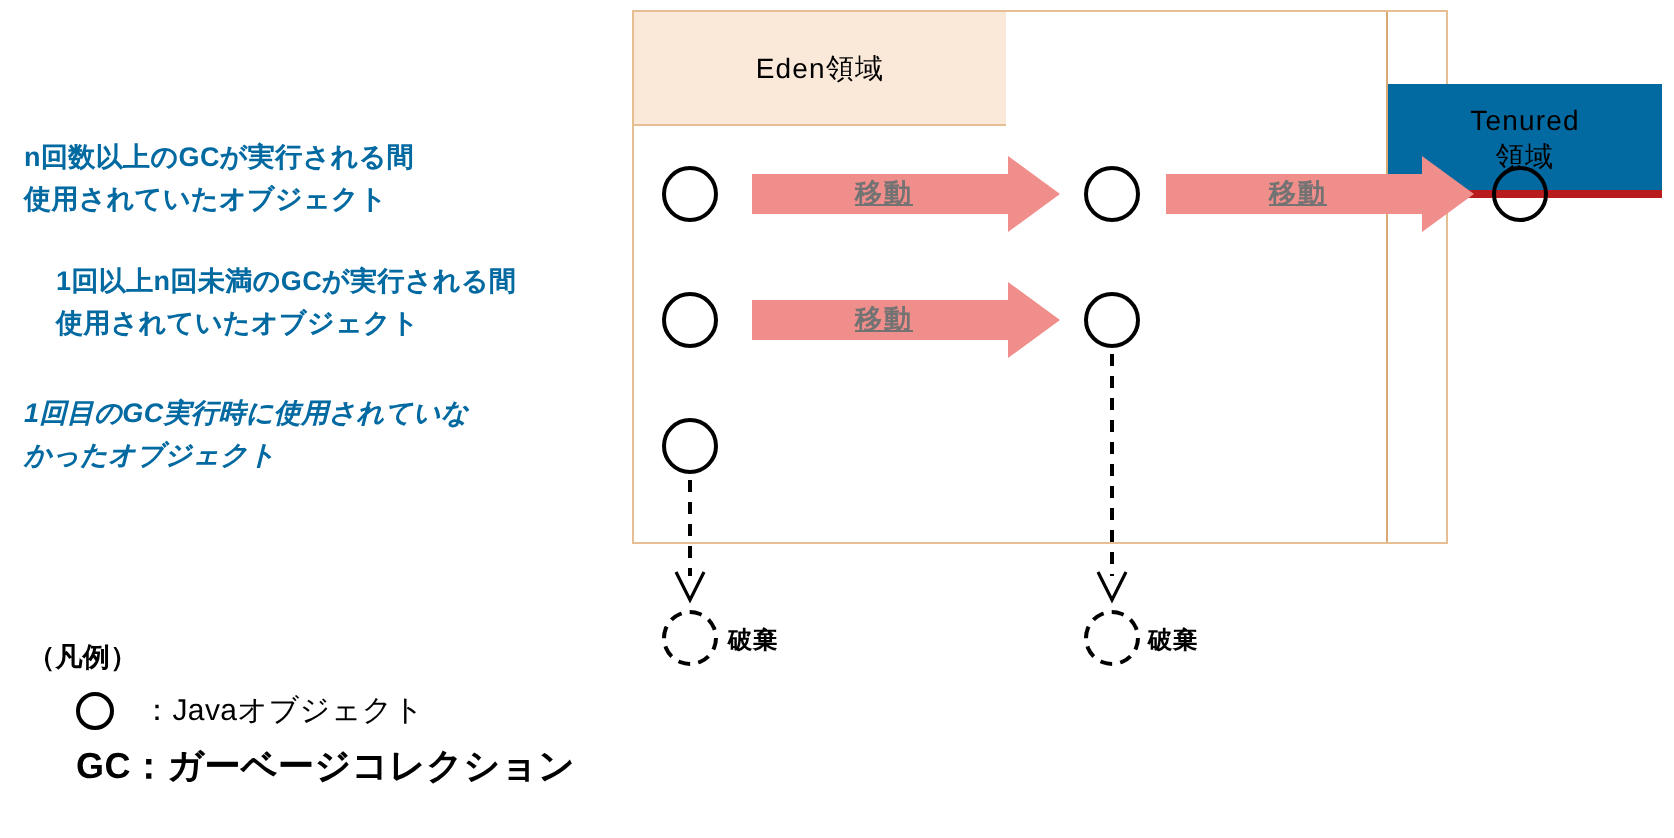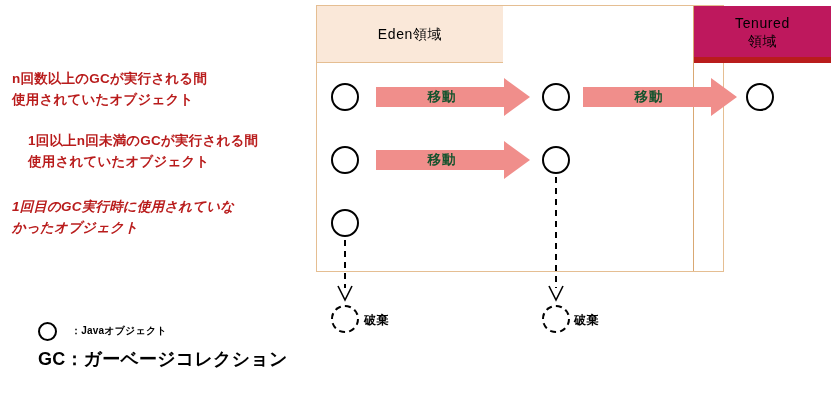--- a/index.html
+++ b/index.html
@@ -15,21 +15,21 @@
     color: #000000;
     overflow: hidden;
   }
 
   
   .caption {
     position: absolute;
     font-size: 13.5px;
     line-height: 21px;
     letter-spacing: 0.2px;
-    color: #b91c1c;
+    color: #0369a1;
     white-space: pre-line;
     font-weight: 600;
   }
   #caption-old  { left: 12px; top: 68px;  width: 300px; }
   #caption-mid  { left: 28px; top: 130px; width: 300px; }
   #caption-new  { left: 12px; top: 196px; width: 300px; font-style: italic; }
 
   
   #legend {
     position: absolute;
@@ -52,22 +52,22 @@
   }
   .legend-circle {
     width: 19px;
     height: 19px;
     border: 2px solid #000;
     border-radius: 50%;
     box-sizing: border-box;
     flex: 0 0 auto;
   }
   .legend-text {
-    font-size: 10px;
-    font-weight: 700;
+    font-size: 15px;
+    font-weight: 400;
     letter-spacing: 0.2px;
     margin-left: 14px;
   }
   .legend-row.gc { margin-left: 24px; }
   .legend-gc-label {
     font-size: 18px;
     font-weight: 700;
     letter-spacing: 0.2px;
   }
 
@@ -102,21 +102,21 @@
     justify-content: center;
     text-align: center;
     font-size: 14px;
     letter-spacing: 0.6px;
     color: #000;
     border-bottom: 1px solid #E5BE92;
     line-height: 18px;
   }
   #col-eden .gen-head,
   #col-survivor .gen-head { background: #FAE8D9; }
-  #col-tenured .gen-head  { background: #be185d; border-bottom: 6px solid #b91c1c; }
+  #col-tenured .gen-head  { background: #0369a1; border-bottom: 4px solid #b91c1c; margin-top: 36px; }
 
   
   .obj {
     position: absolute;
     width: 28px;
     height: 28px;
     border: 2px solid #000;
     border-radius: 50%;
     box-sizing: border-box;
     background: transparent;
@@ -130,23 +130,24 @@
   .move-arrow svg { display: block; }
   .move-label {
     position: absolute;
     top: 0; left: 0; right: 0; bottom: 0;
     display: flex;
     align-items: center;
     justify-content: center;
     font-size: 13.5px;
     font-weight: 600;
     letter-spacing: 1px;
-    color: #14532d;
+    color: #737373;
     padding-right: 22px;
     box-sizing: border-box;
+    text-decoration: underline;
   }
 
   
   .discard-arrow {
     position: absolute;
   }
   .discard-circle {
     position: absolute;
     width: 28px;
     height: 28px;
@@ -168,20 +169,21 @@
 <div class="caption" id="caption-old">n回数以上のGCが実行される間
 使用されていたオブジェクト</div>
 
 <div class="caption" id="caption-mid">1回以上n回未満のGCが実行される間
 使用されていたオブジェクト</div>
 
 <div class="caption" id="caption-new">1回目のGC実行時に使用されていな
 かったオブジェクト</div>
 
 <div id="legend">
+  <div class="legend-title">（凡例）</div>
 
   <div class="legend-row">
     <span class="legend-circle"></span>
     <span class="legend-text">：Javaオブジェクト</span>
   </div>
 
   <div class="legend-row gc">
     <span class="legend-gc-label">GC：ガーベージコレクション</span>
   </div>
 </div>

